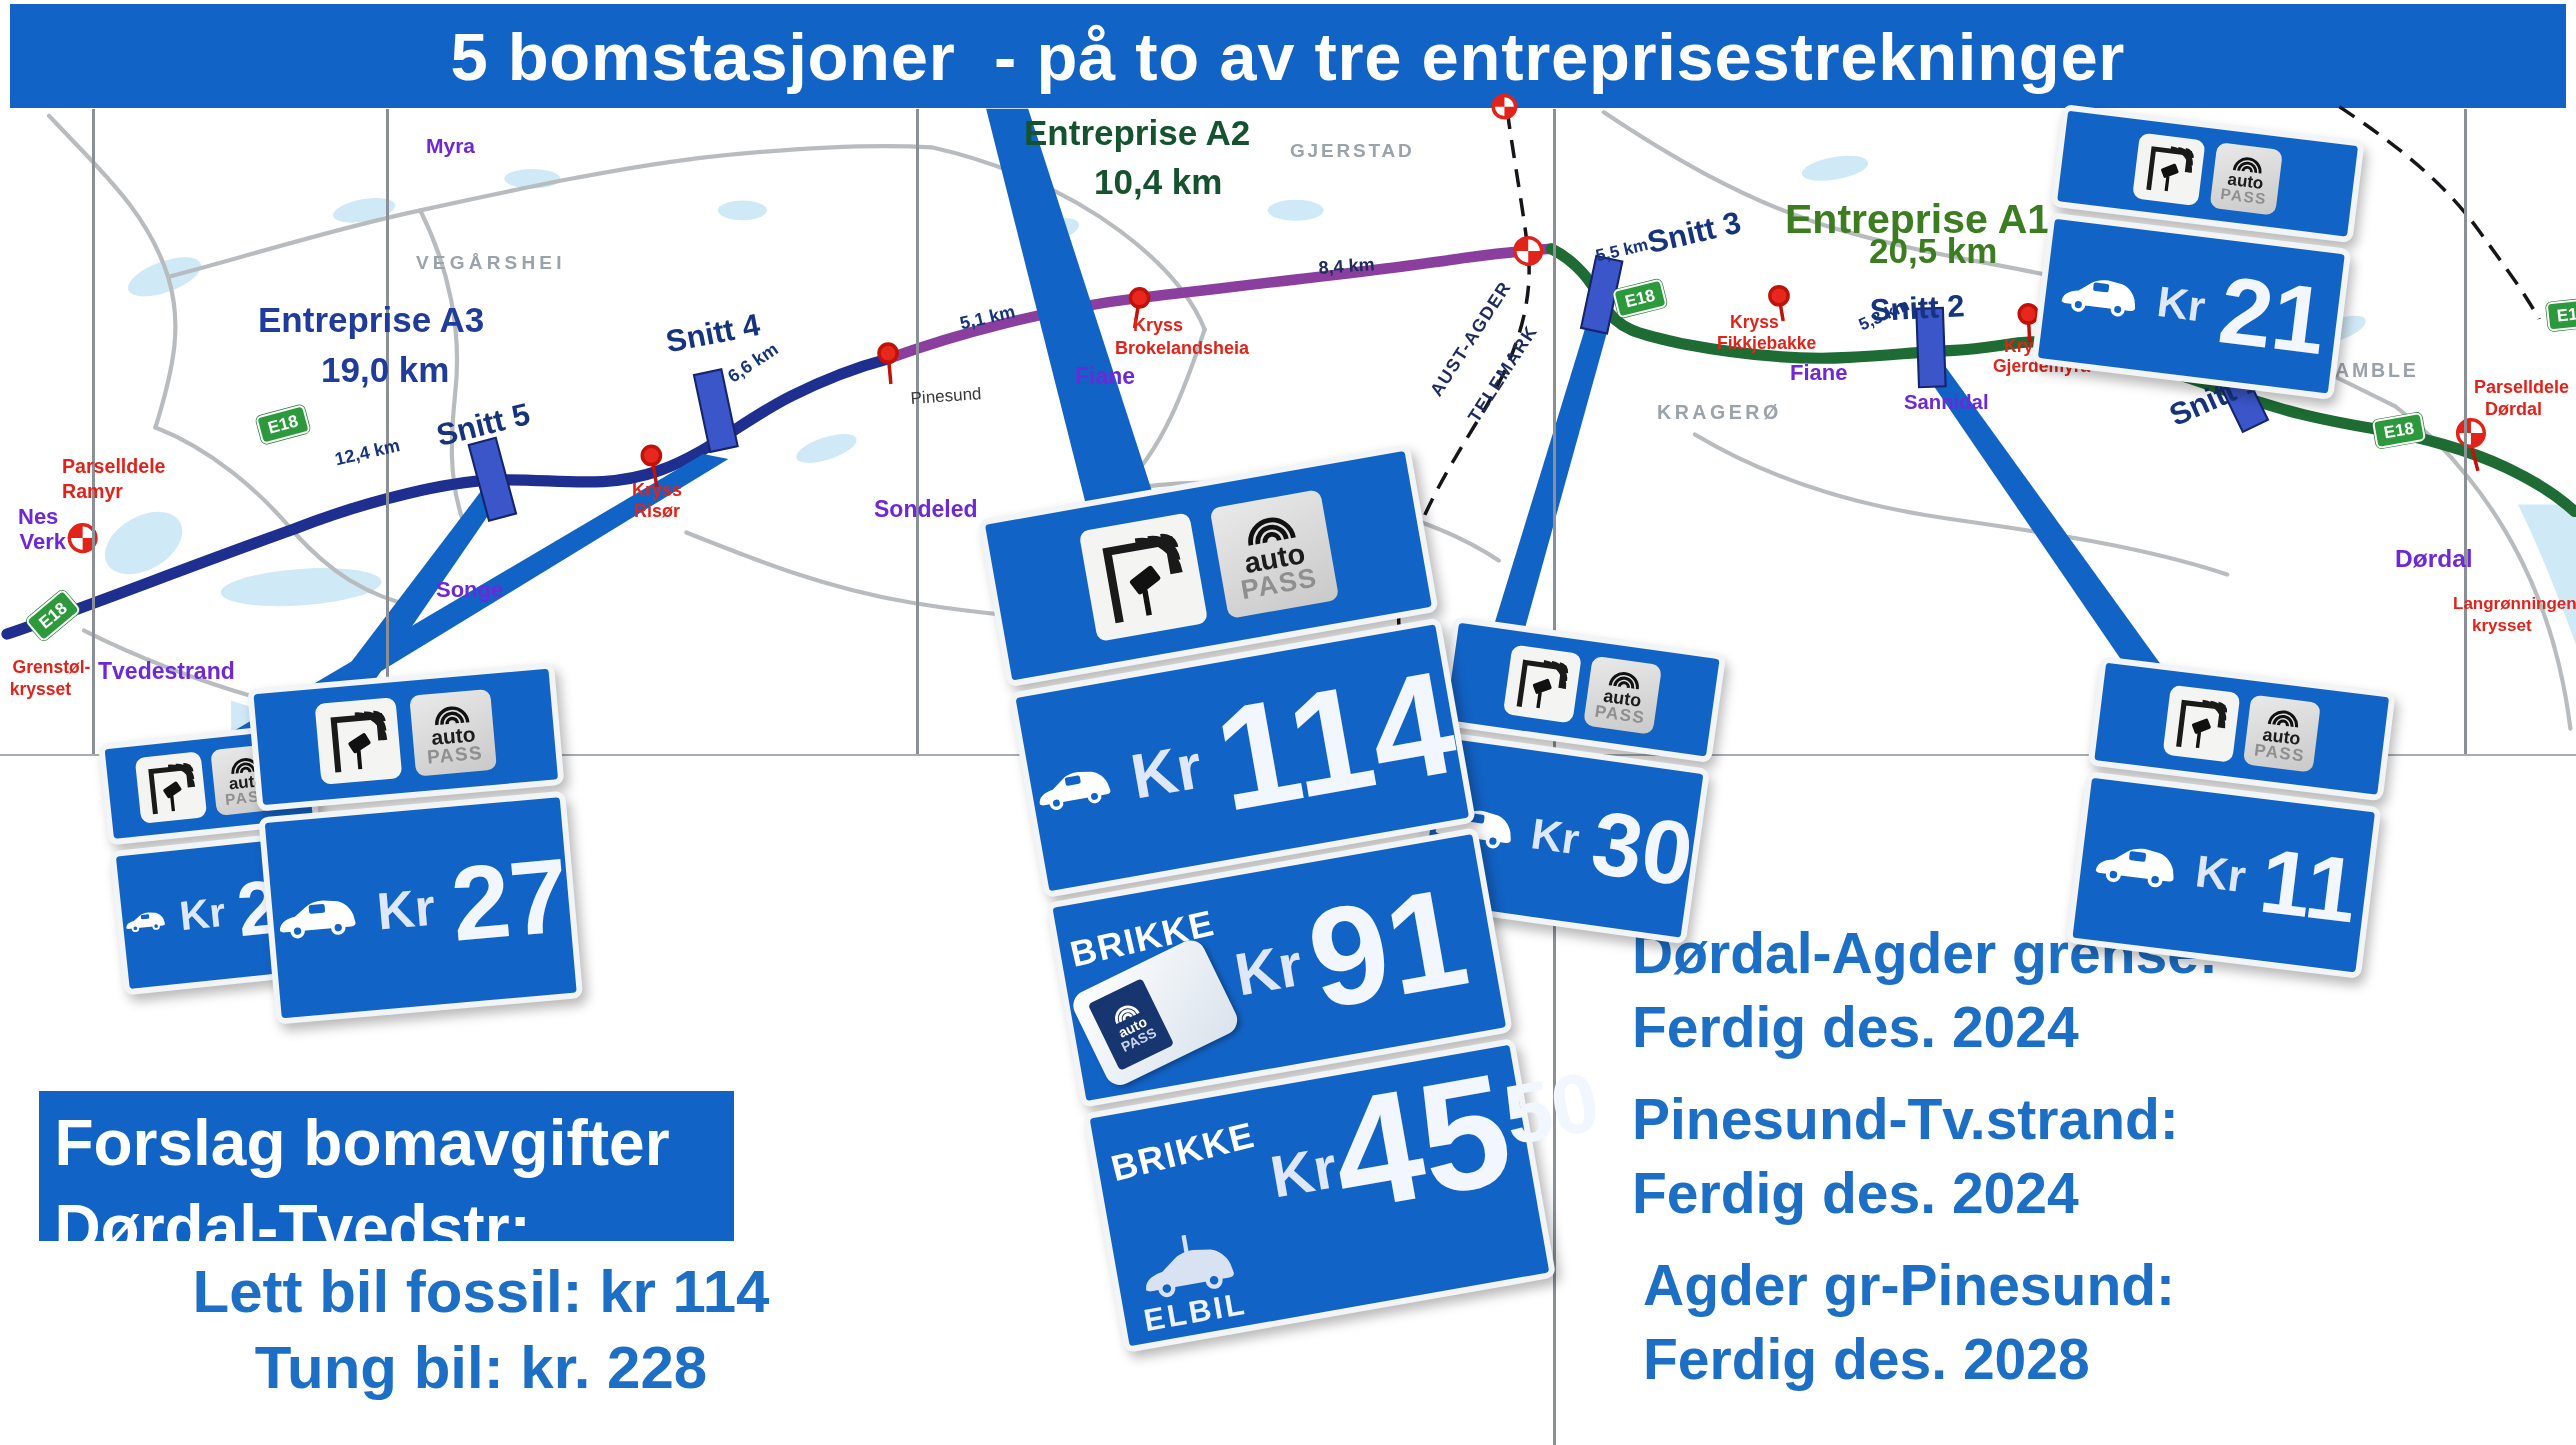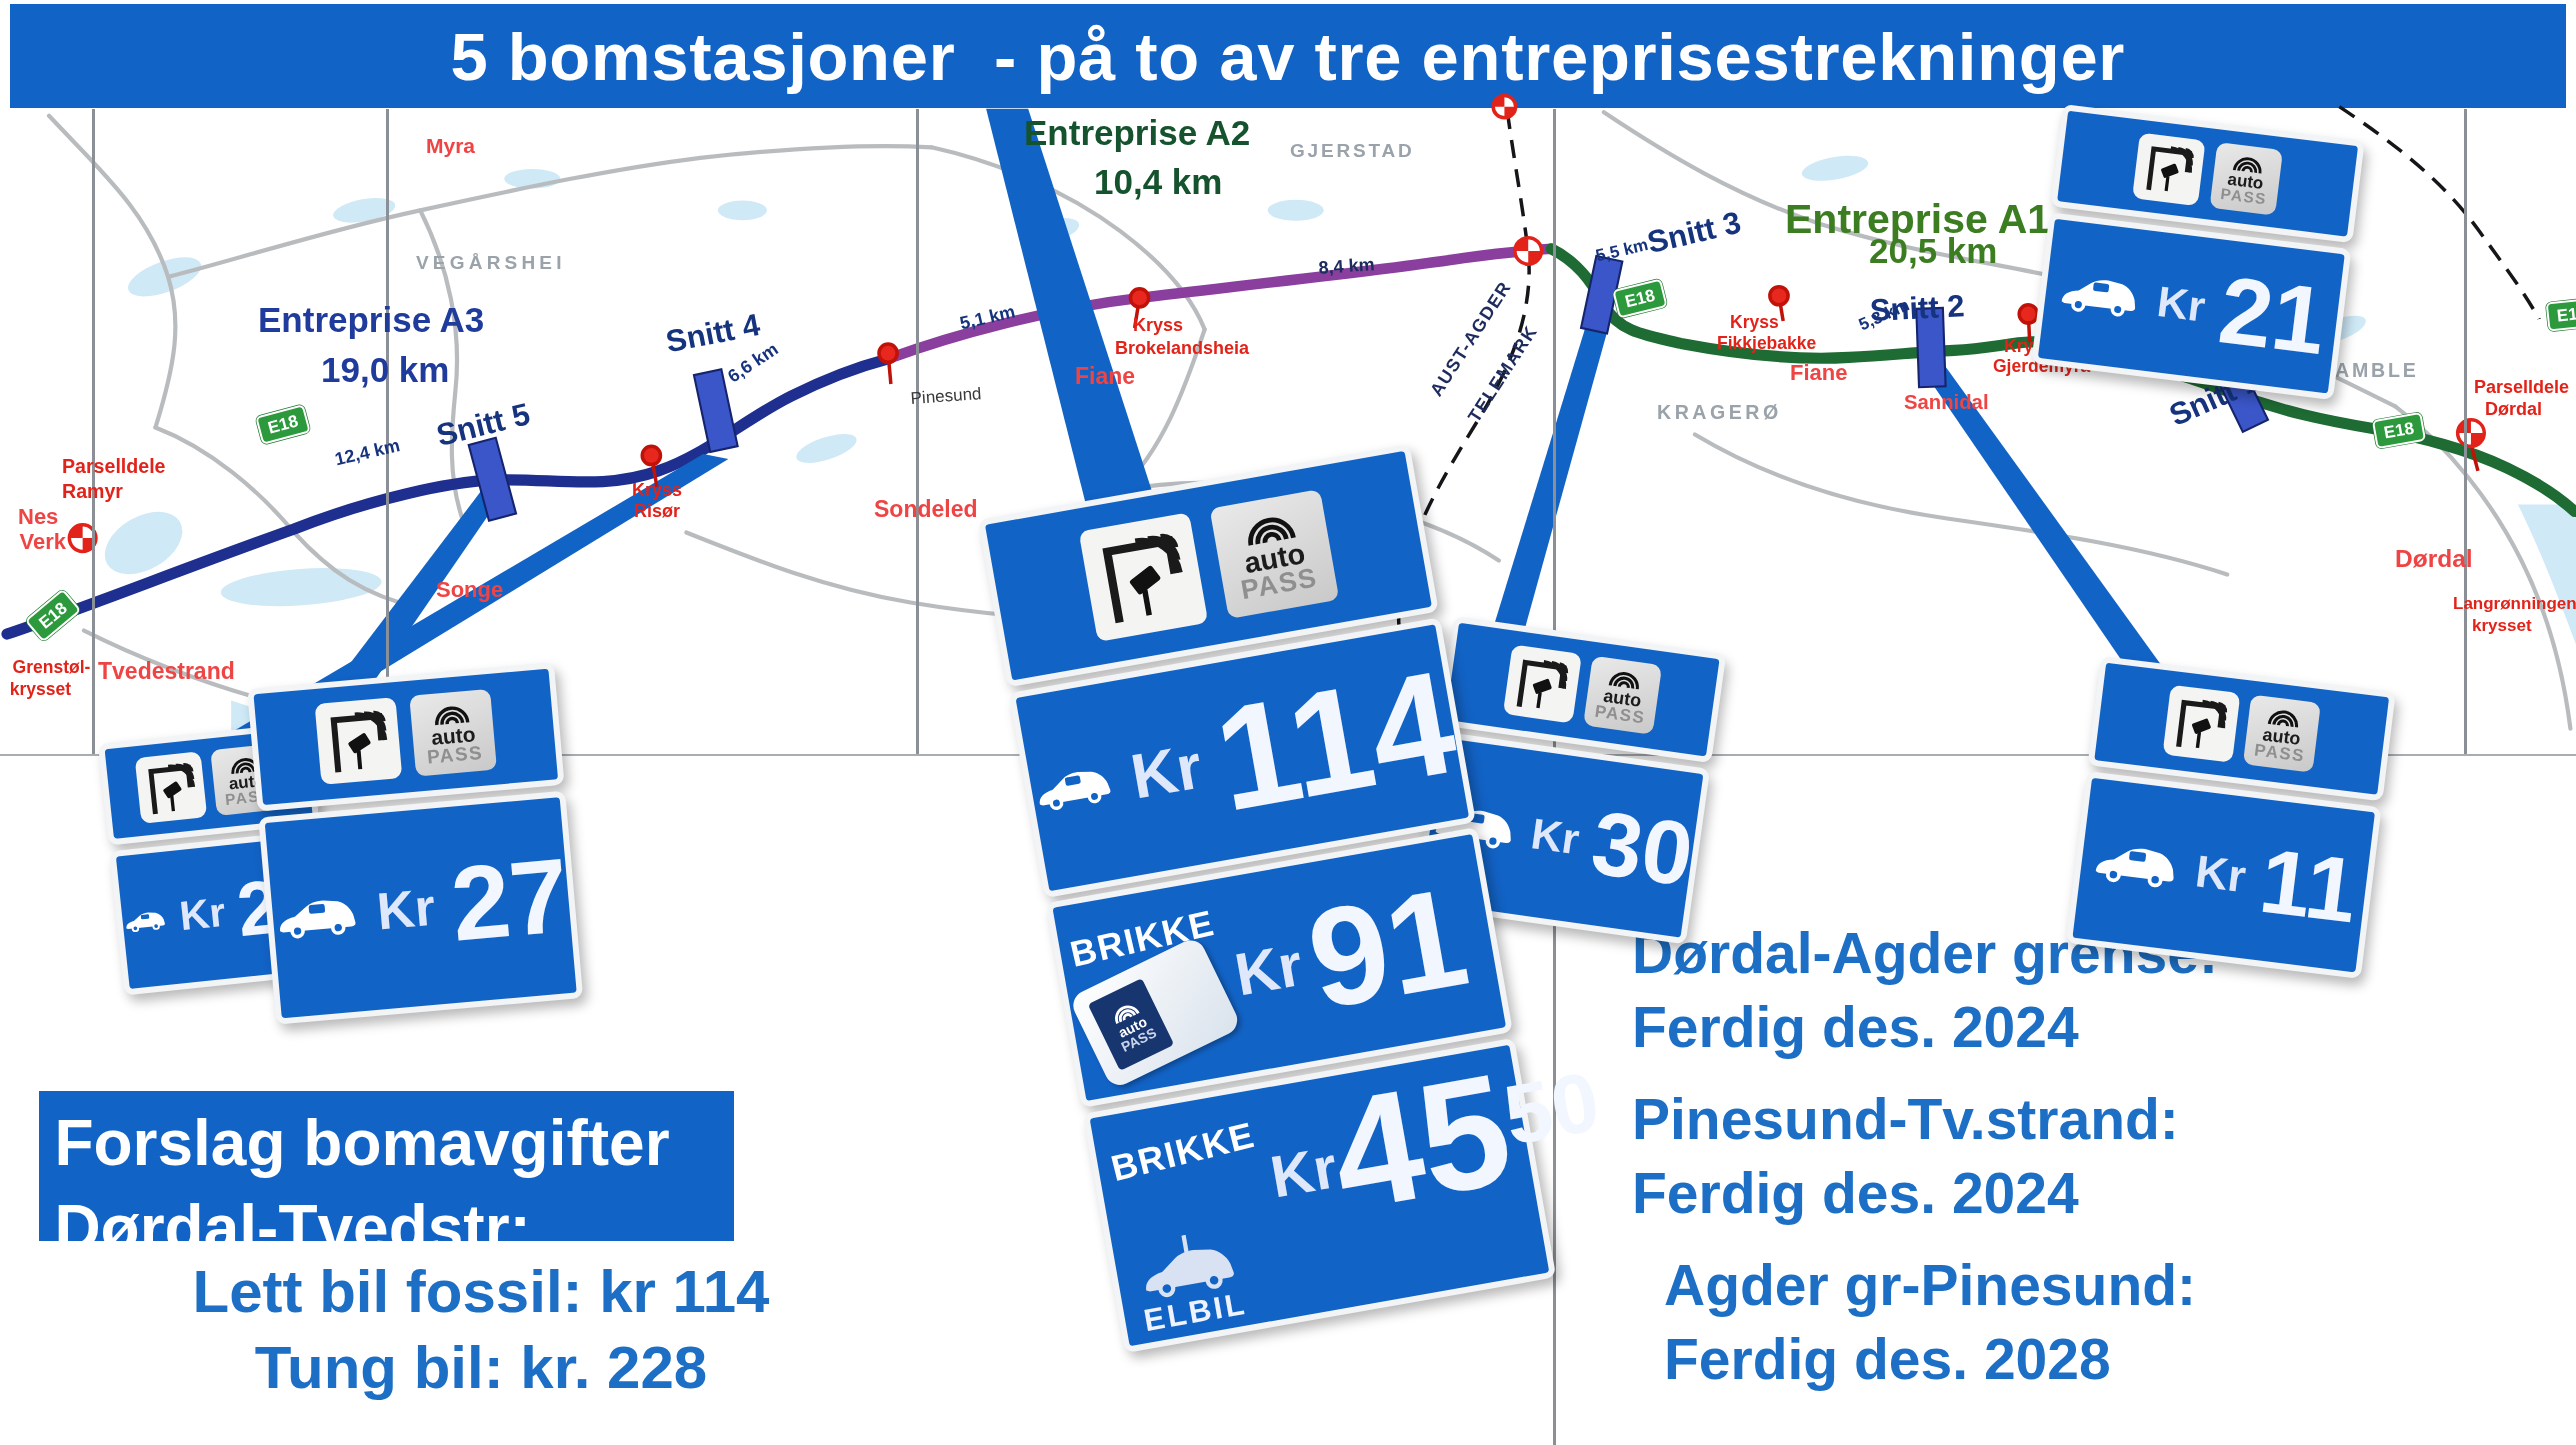--- a/index.html
+++ b/index.html
@@ -10,21 +10,21 @@
        display:flex;align-items:center;justify-content:center;}
   .hdr span{color:#fff;font-weight:bold;font-size:67px;letter-spacing:0.7px;white-space:pre;}
   
   .vline{position:absolute;width:2.8px;background:#8a9095;z-index:2;}
   .hline{position:absolute;height:2.1px;background:#a8adb2;z-index:1;}
   
   #mapsvg{position:absolute;left:0;top:0;z-index:1;}
   
   .ml{position:absolute;white-space:nowrap;transform-origin:left top;z-index:3;}
   .b{font-weight:bold;}
-  .navy{color:#16337e;} .gray{color:#9aa2aa;} .red{color:#e2231a;} .blk{color:#ef4444;}
+  .navy{color:#16337e;} .gray{color:#9aa2aa;} .red{color:#e2231a;} .blk{color:#6d28d9;}
   .purp{color:#14532d;} .grn{color:#3c7d21;} .dknavy{color:#1d2b5e;}
   
   .e18{position:absolute;width:46px;height:25px;background:#2c9a3c;border:2.1px solid #fff;
        border-radius:5.6px;color:#fff;font-weight:bold;font-size:17px;display:flex;align-items:center;
        justify-content:center;z-index:3;box-shadow:0 0 0 0.7px #1d7a2c;transform-origin:center;}
   
   .sign{position:absolute;transform-origin:left top;z-index:5;}
   .panel{background:#1263c6;border:6.3px solid #f2f4f6;border-radius:9.8px;
          box-shadow:4.2px 7px 11.2px rgba(0,0,0,.28);margin-bottom:5.6px;
          display:flex;align-items:center;justify-content:center;}
@@ -47,21 +47,21 @@
   .brikkeDev .tag .a2{font-size:14px;color:#c9d4ea;font-weight:bold;line-height:1;}
   
   .fbox{position:absolute;left:39px;top:1091px;width:695px;height:150px;background:#1263c6;
         color:#fff;font-weight:bold;font-size:64px;line-height:1.33;padding:9.8px 0 0 15.4px;
         box-sizing:border-box;z-index:4;}
   .prices{position:absolute;left:41px;top:1254px;width:880px;text-align:center;color:#1c6fc5;
           font-weight:bold;font-size:60px;line-height:1.26;z-index:4;}
   .sched{position:absolute;left:1632px;top:916px;color:#1c6fc5;font-weight:bold;font-size:57px;
          line-height:1.3;z-index:4;}
   .sched .gap{height:18px;}
-  .ind{margin-left:32px;}
+  .ind{margin-left:11px;}
 </style>
 </head>
 <body>
 
 <div id="page">
 
   <svg id="mapsvg" width="2576" height="1446" viewBox="0 0 3678 2064">
 
     <g fill="#cfe9f7">
       <ellipse cx="235" cy="395" rx="55" ry="22" transform="rotate(-20 235 395)"></ellipse>

